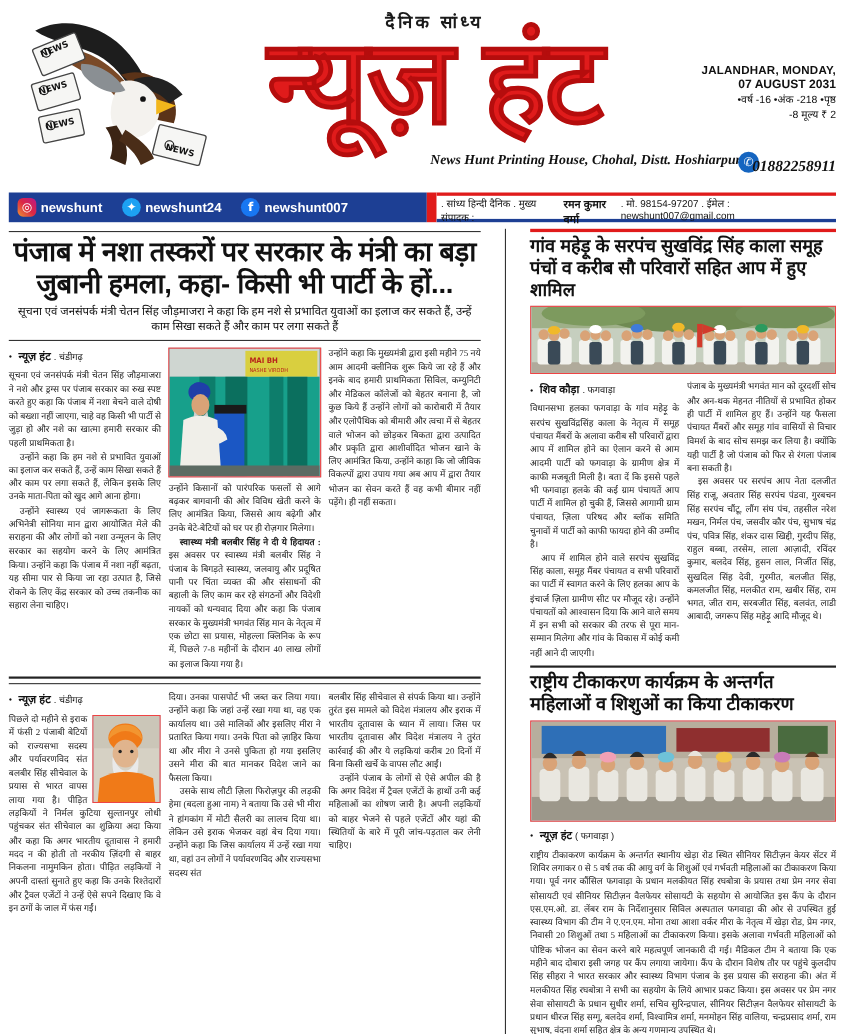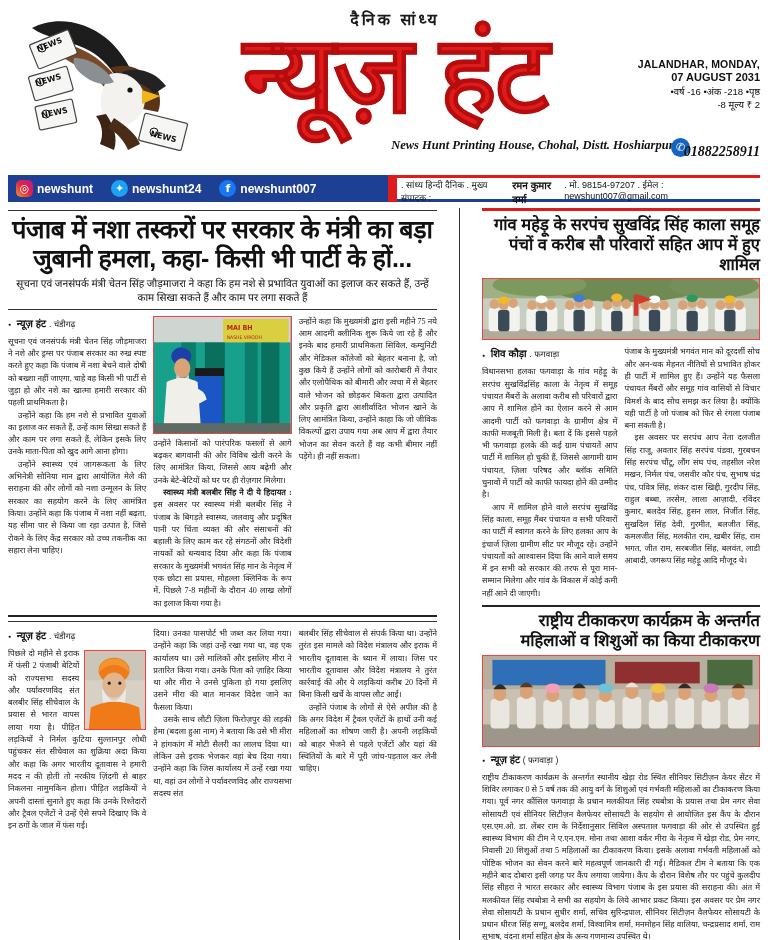--- a/index.html
+++ b/index.html
@@ -100,21 +100,21 @@
 
   
   h1.head-main {
     font-family: "Liberation Sans", sans-serif;
     font-size: 25px; font-weight: bold; line-height: 1.16;
     text-align: center; color: #111; letter-spacing: -0.3px;
   }
   h1.head-right {
     font-family: "Liberation Sans", sans-serif;
     font-size: 16.5px; font-weight: bold; line-height: 1.2;
-    text-align: right; color: #111;
+    text-align: left; color: #111;
   }
   .subhead {
     font-family: "Liberation Serif", serif; font-size: 10.3px;
     text-align: center; line-height: 1.35; color: #111; margin-top: 4px;
   }
 
   .byline {
     font-family: "Liberation Sans", sans-serif; font-size: 10px;
     font-weight: bold; color: #111; margin-bottom: 6px;
   }

